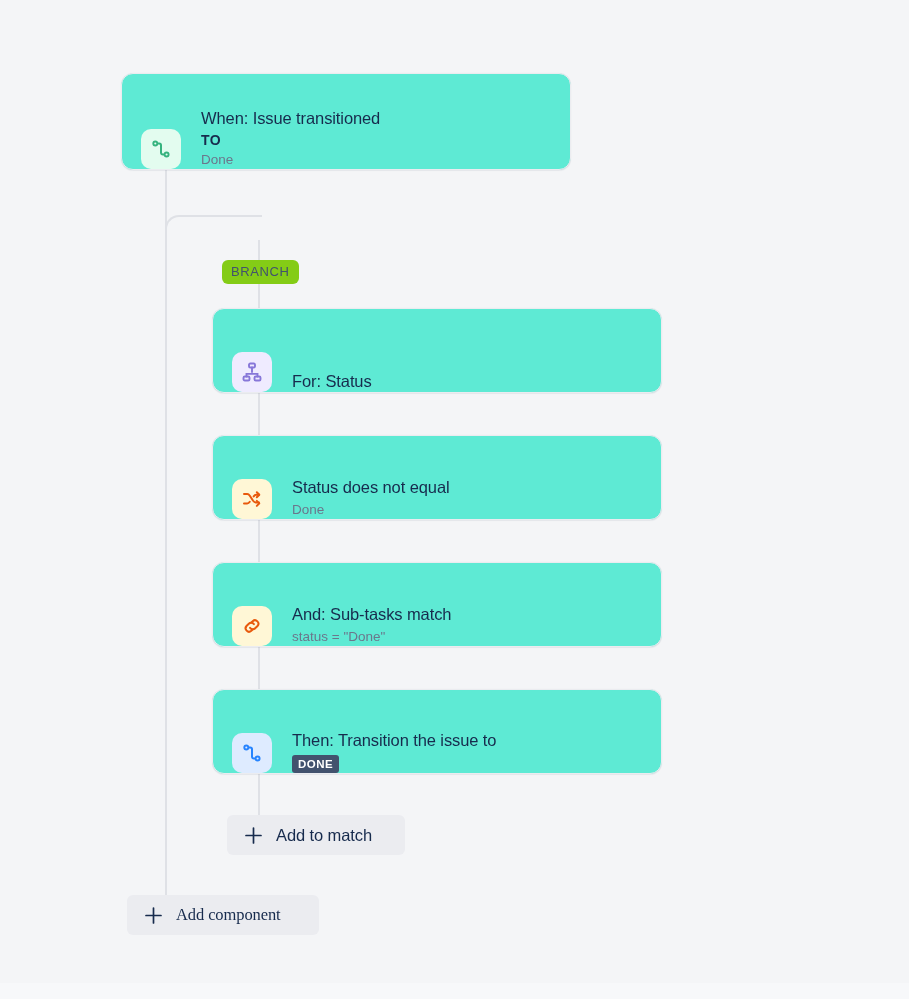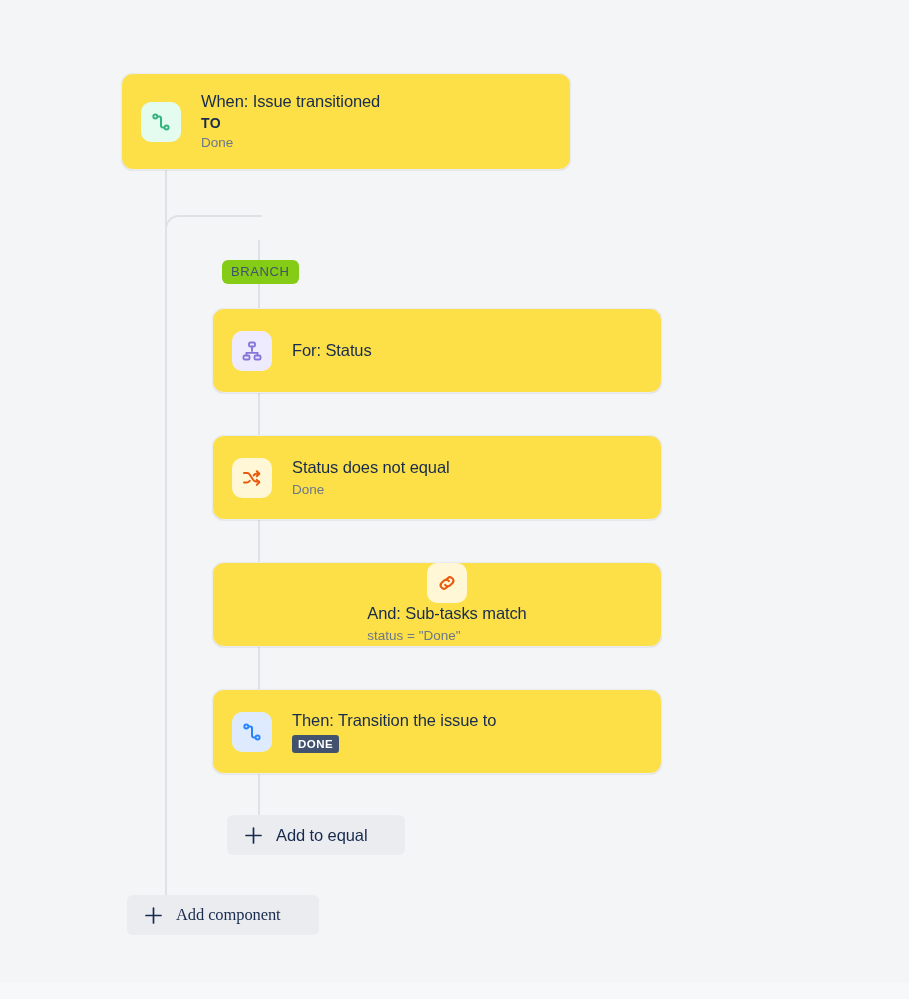--- a/index.html
+++ b/index.html
@@ -40,26 +40,26 @@
     position: absolute;
     border-left: 2px solid #DFE1E6;
     border-top: 2px solid #DFE1E6;
     border-top-left-radius: 14px;
     background: transparent;
   }
 
   
   .card {
     position: absolute;
-    background: #fde047;
+    background: #5eead4;
     border: 1px solid #EBECF0;
     border-radius: 12px;
     box-sizing: border-box;
     display: flex;
-    align-items: center;
+    align-items: flex-end;
     box-shadow: 0 1px 1px rgba(9,30,66,0.06), 0 0 1px rgba(9,30,66,0.08);
   }
   .card-icon {
     width: 40px;
     height: 40px;
     border-radius: 10px;
     flex: 0 0 auto;
     display: flex;
     align-items: center;
     justify-content: center;
@@ -211,21 +211,21 @@
         <path d="M16.8 5.2 19.3 7.7l-2.5 2.5" stroke="#E8590C" stroke-width="2" stroke-linecap="round" stroke-linejoin="round" fill="none"></path>
         <path d="M16.8 13.9l2.5 2.5-2.5 2.5" stroke="#E8590C" stroke-width="2" stroke-linecap="round" stroke-linejoin="round" fill="none"></path>
       </svg>
     </div>
     <div class="card-body">
       <div class="card-title">Status does not equal</div>
       <div class="card-sub">Done</div>
     </div>
   </div>
 
-  <div class="card" style="left:212px; top:562px; width:450px; height:85px;flex-direction:column;">
+  <div class="card" style="left:212px; top:562px; width:450px; height:85px;">
     <div class="card-icon tint-yellow">
       <svg width="24" height="24" viewBox="0 0 24 24" fill="none">
         <path d="M10.1 13.9a3.4 3.4 0 0 0 5.1.4l2.3-2.3a3.4 3.4 0 0 0-4.8-4.8l-1.3 1.3" stroke="#E8590C" stroke-width="2" stroke-linecap="round" fill="none"></path>
         <path d="M13.9 10.1a3.4 3.4 0 0 0-5.1-.4l-2.3 2.3a3.4 3.4 0 0 0 4.8 4.8l1.3-1.3" stroke="#E8590C" stroke-width="2" stroke-linecap="round" fill="none"></path>
       </svg>
     </div>
     <div class="card-body">
       <div class="card-title">And: Sub-tasks match</div>
       <div class="card-sub">status = "Done"</div>
     </div>
@@ -244,21 +244,21 @@
       <div><span class="lozenge">DONE</span></div>
     </div>
   </div>
 
   <div class="add-btn" style="left:227px; top:815px; width:178px; height:40px; padding-left:16px;">
     <span class="plus">
       <svg width="21" height="21" viewBox="0 0 21 21" fill="none">
         <path d="M10.5 3v15M3 10.5h15" stroke="#172B4D" stroke-width="1.7" stroke-linecap="round"></path>
       </svg>
     </span>
-    <span class="add-label" style="margin-left:12px;">Add to equal</span>
+    <span class="add-label" style="margin-left:12px;">Add to match</span>
   </div>
 
   <div class="add-btn" style="left:127px; top:895px; width:192px; height:40px; padding-left:16px;font-family:Liberation Serif, serif;">
     <span class="plus">
       <svg width="21" height="21" viewBox="0 0 21 21" fill="none">
         <path d="M10.5 3v15M3 10.5h15" stroke="#172B4D" stroke-width="1.7" stroke-linecap="round"></path>
       </svg>
     </span>
     <span class="add-label" style="margin-left:12px;">Add component</span>
   </div>

